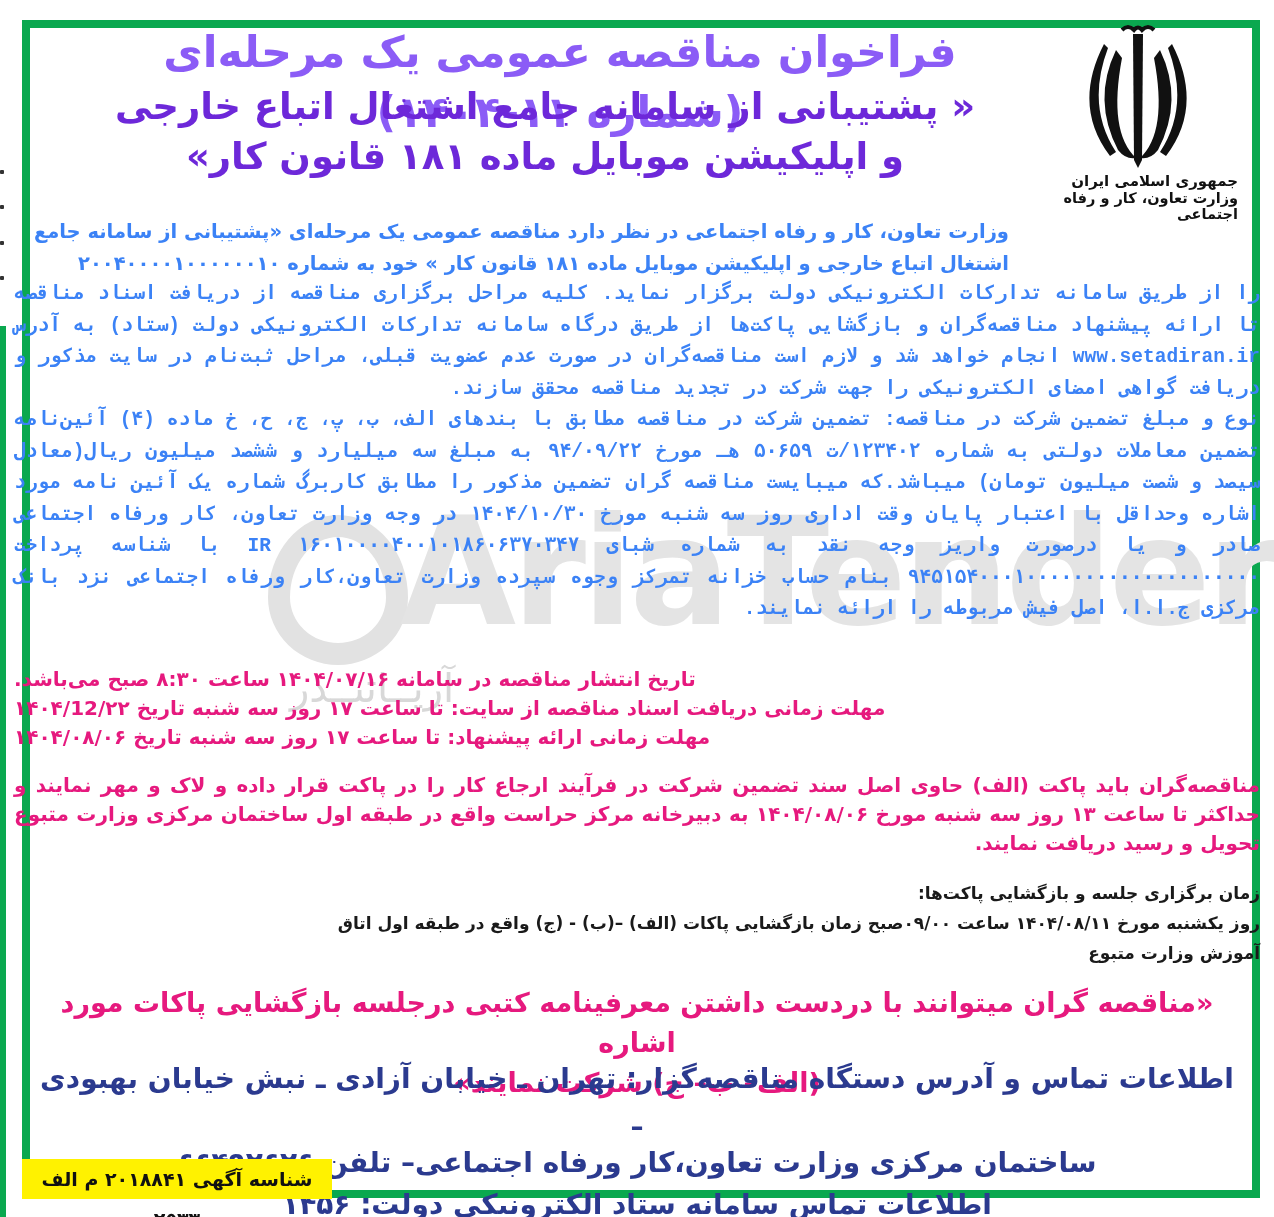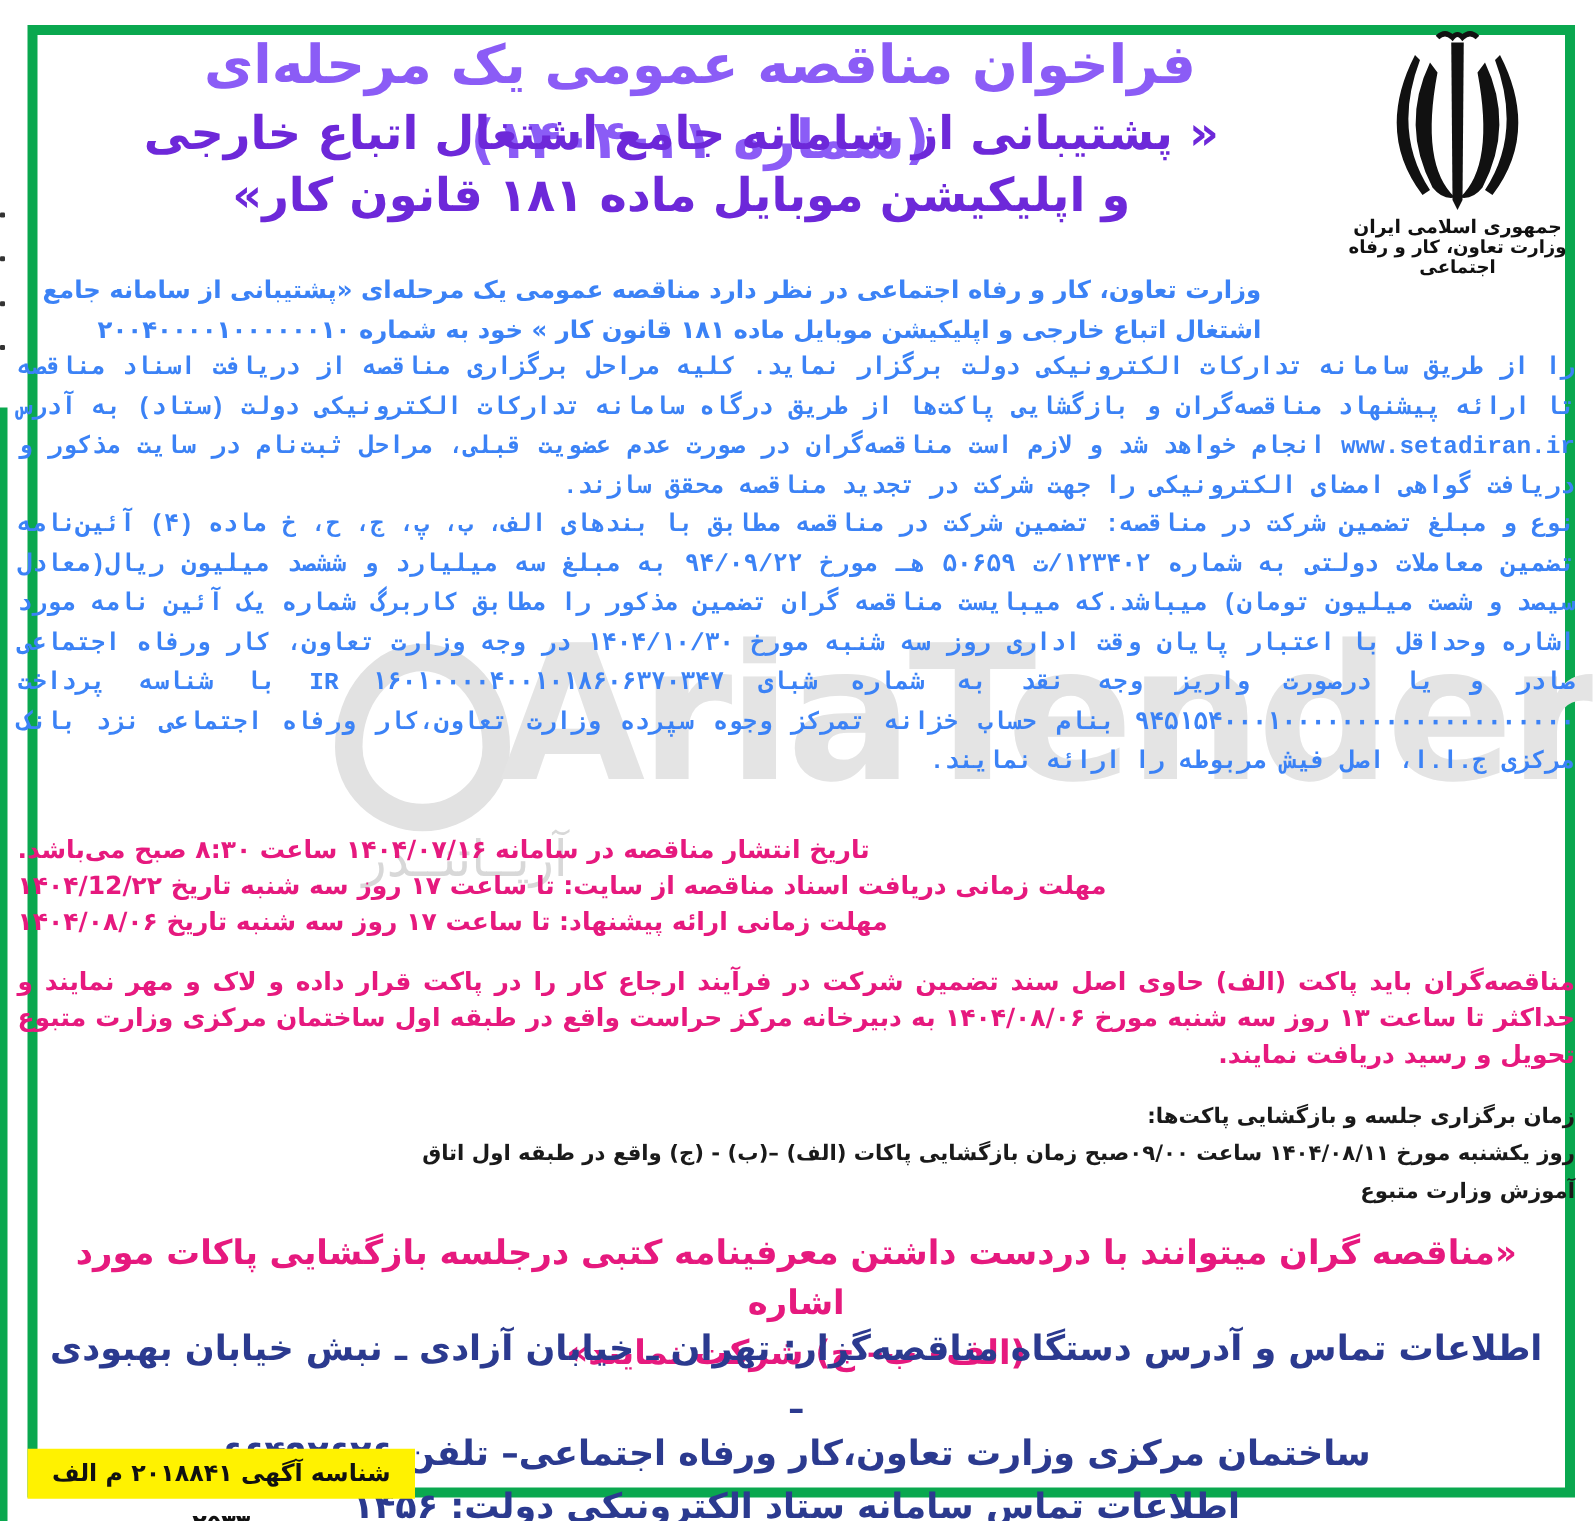--- a/index.html
+++ b/index.html
@@ -33,21 +33,21 @@
     font-size: 150px; font-weight: bold; color: #e4e4e4; letter-spacing: -4px; line-height: 1;
   }
   .watermark .wm-fa {
     position: absolute; left: 40px; top: 160px; font-size: 40px; color: #d8d8d8; letter-spacing: 8px;
     direction: rtl;
   }
 
   .content { position: absolute; inset: 0; direction: rtl; }
 
   .emblem {
-    position: absolute; right: 8px; top: 20px; width: 200px; height: 200px; text-align: center;
+    position: absolute; right: 36px; top: 20px; width: 200px; height: 200px; text-align: right;
   }
   .emblem svg { display: block; margin: 0 auto; }
   .emblem .em-line1 { font-size: 15px; font-weight: bold; color: #111; margin-top: 2px; }
   .emblem .em-line2 { font-size: 14.5px; font-weight: bold; color: #111; }
 
   .title-red {
     position: absolute; right: 234px; top: 22px; width: 960px; text-align: center;
     font-size: 43px; font-weight: bold; color: #8b5cf6; line-height: 60px;
   }
   .subtitle-blue {

